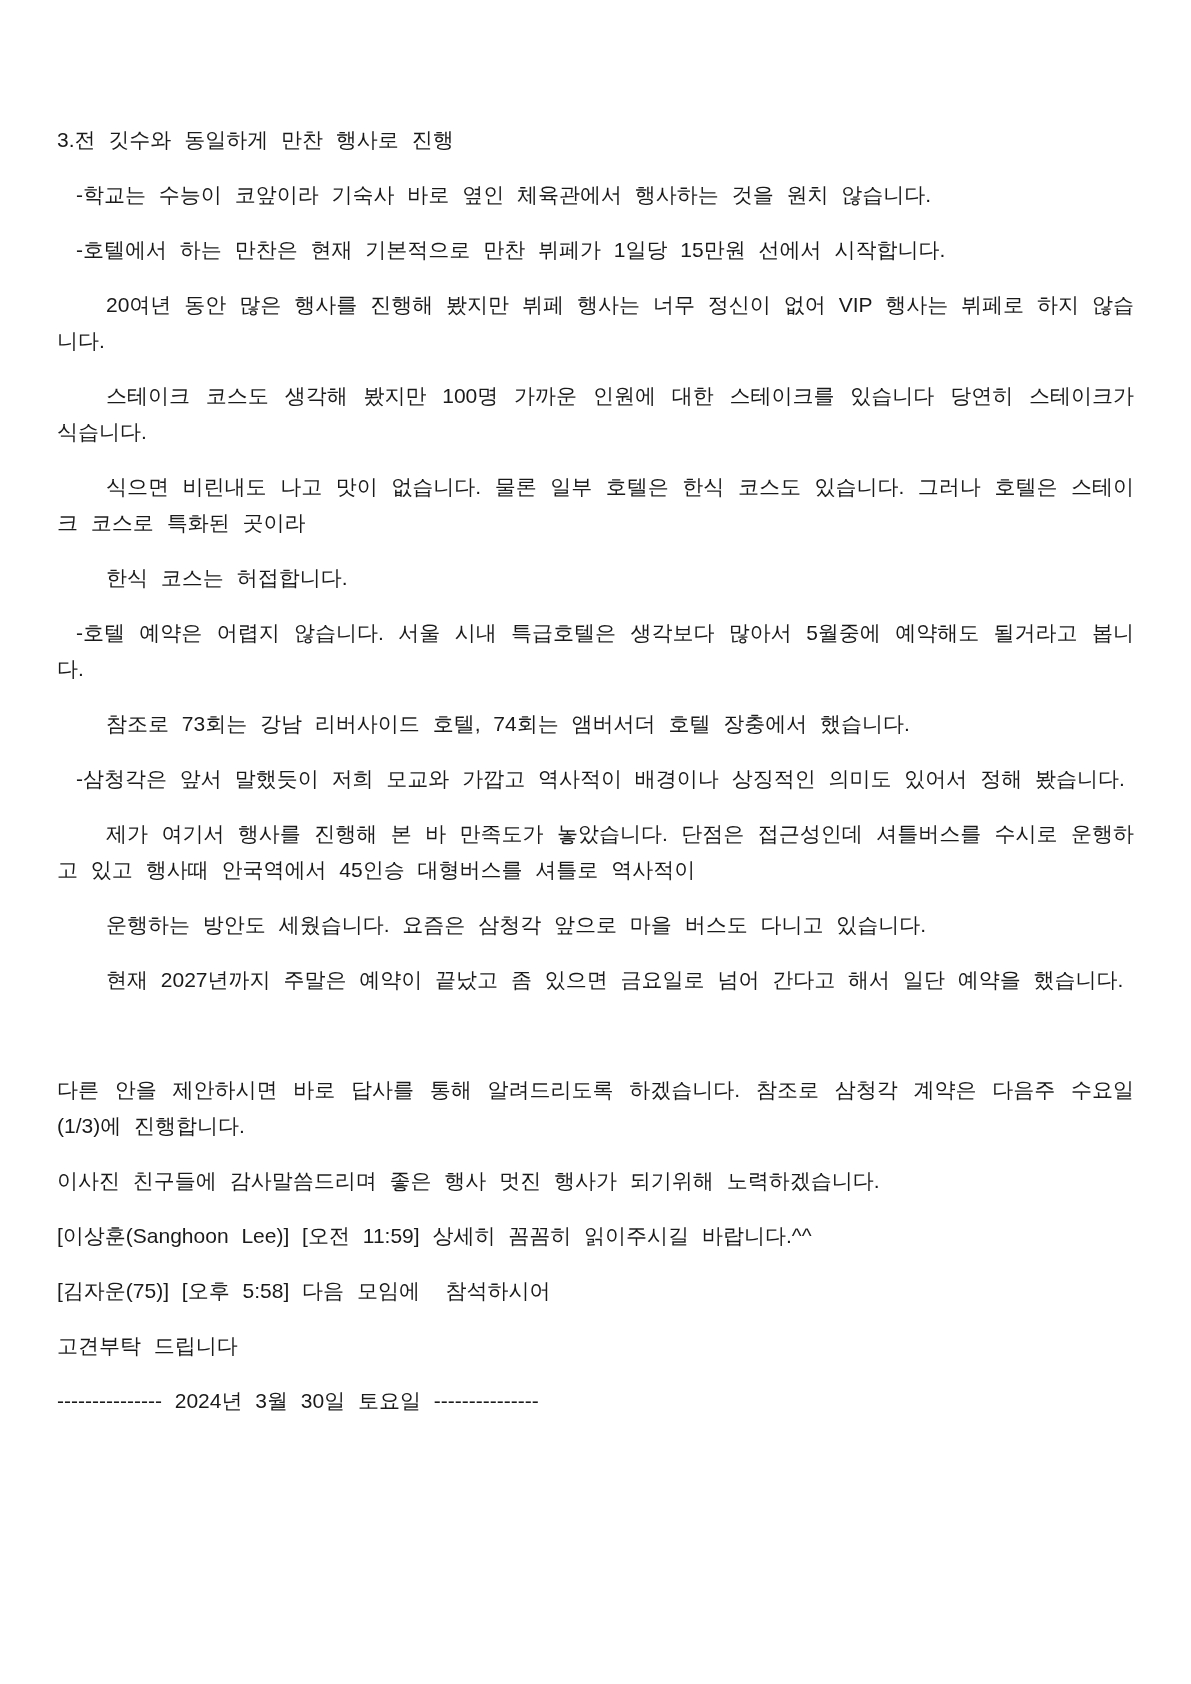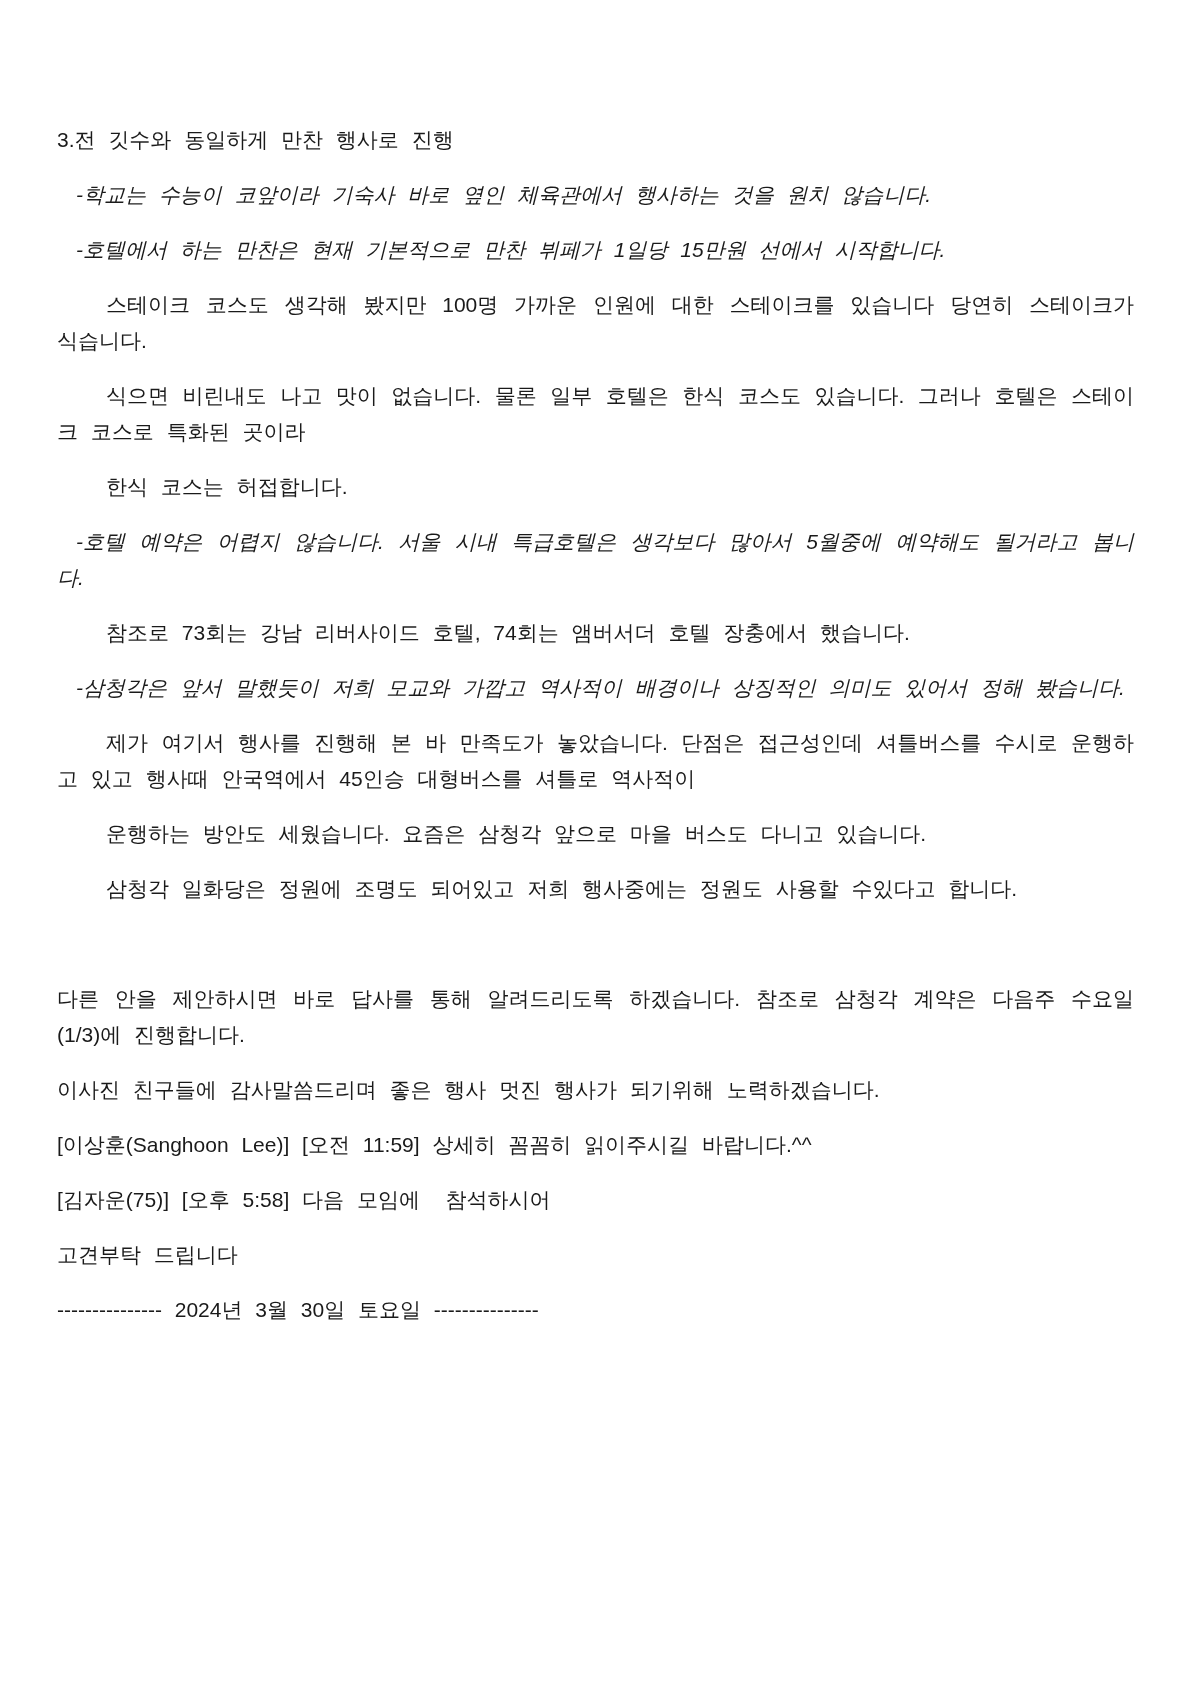--- a/index.html
+++ b/index.html
@@ -21,41 +21,42 @@
   }
   .content p {
     margin: 0 0 19px 0;
     font-size: 21px;
     line-height: 36px;
     min-height: 36px;
     text-align: justify;
     word-spacing: 7px;
     white-space: pre-wrap;
   }
-  .content p.indent-1 { text-indent: 19px; font-style: italic; }
+  .content p.indent-1 { text-indent: 19px; }
   .content p.indent-2 { text-indent: 49px; }
   .content p.blank    { text-align: left; }
 </style>
 </head>
 <body>
 
 <div class="page" style="background: rgb(255, 255, 255);">
   <div class="content" id="doc-content" style="color: rgb(26, 26, 26);">
       <p class="">3.전 깃수와 동일하게 만찬 행사로 진행</p>
       <p class="indent-1">-학교는 수능이 코앞이라 기숙사 바로 옆인 체육관에서 행사하는 것을 원치 않습니다.</p>
       <p class="indent-1">-호텔에서 하는 만찬은 현재 기본적으로 만찬 뷔페가 1일당 15만원 선에서 시작합니다.</p>
+      <p class="indent-2">20여년 동안 많은 행사를 진행해 봤지만 뷔페 행사는 너무 정신이 없어 VIP 행사는 뷔페로 하지 않습니다.</p>
       <p class="indent-2">스테이크 코스도 생각해 봤지만 100명 가까운 인원에 대한 스테이크를 있습니다 당연히 스테이크가 식습니다.</p>
       <p class="indent-2">식으면 비린내도 나고 맛이 없습니다. 물론 일부 호텔은 한식 코스도 있습니다. 그러나 호텔은 스테이크 코스로 특화된 곳이라</p>
       <p class="indent-2">한식 코스는 허접합니다.</p>
       <p class="indent-1">-호텔 예약은 어렵지 않습니다. 서울 시내 특급호텔은 생각보다 많아서 5월중에 예약해도 될거라고 봅니다.</p>
       <p class="indent-2">참조로 73회는 강남 리버사이드 호텔, 74회는 앰버서더 호텔 장충에서 했습니다.</p>
       <p class="indent-1">-삼청각은 앞서 말했듯이 저희 모교와 가깝고 역사적이 배경이나 상징적인 의미도 있어서 정해 봤습니다.</p>
       <p class="indent-2">제가 여기서 행사를 진행해 본 바 만족도가 놓았습니다. 단점은 접근성인데 셔틀버스를 수시로 운행하고 있고 행사때 안국역에서 45인승 대형버스를 셔틀로 역사적이</p>
       <p class="indent-2">운행하는 방안도 세웠습니다. 요즘은 삼청각 앞으로 마을 버스도 다니고 있습니다.</p>
-      <p class="indent-2">삼청각 일화당은 정원에 조명도 되어있고 저희 행사중에는 정원도 사용할 수있다고 합니다.</p>
+      <p class="indent-2">현재 2027년까지 주말은 예약이 끝났고 좀 있으면 금요일로 넘어 간다고 해서 일단 예약을 했습니다.</p>
       <p class=" blank"></p>
       <p class="">다른 안을 제안하시면 바로 답사를 통해 알려드리도록 하겠습니다. 참조로 삼청각 계약은 다음주 수요일(1/3)에 진행합니다.</p>
       <p class="">이사진 친구들에 감사말씀드리며 좋은 행사 멋진 행사가 되기위해 노력하겠습니다.</p>
       <p class="">[이상훈(Sanghoon Lee)] [오전 11:59] 상세히 꼼꼼히 읽이주시길 바랍니다.^^</p>
       <p class="">[김자운(75)] [오후 5:58] 다음 모임에&nbsp; 참석하시어</p>
       <p class="">고견부탁 드립니다</p>
       <p class="">--------------- 2024년 3월 30일 토요일 ---------------</p>
     </div>
 </div>
 

